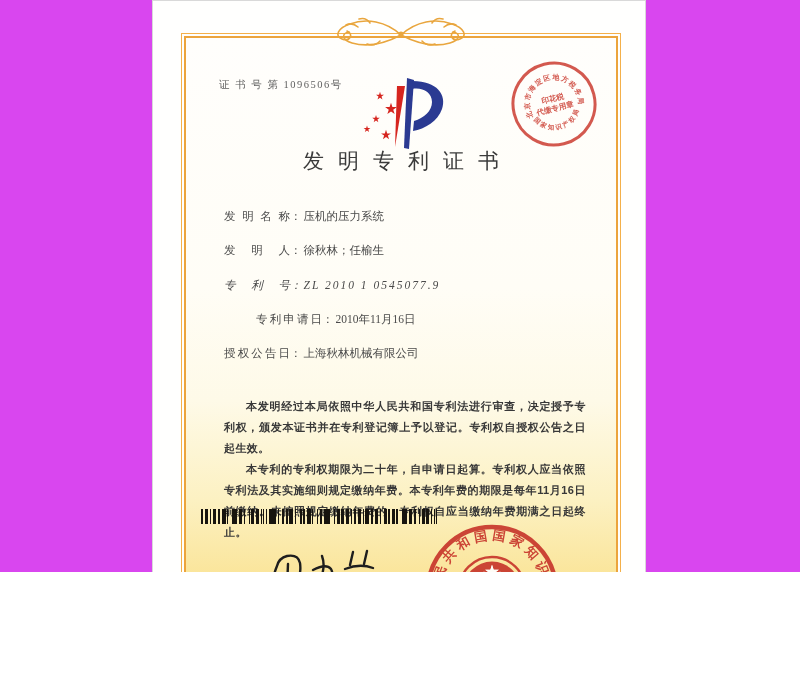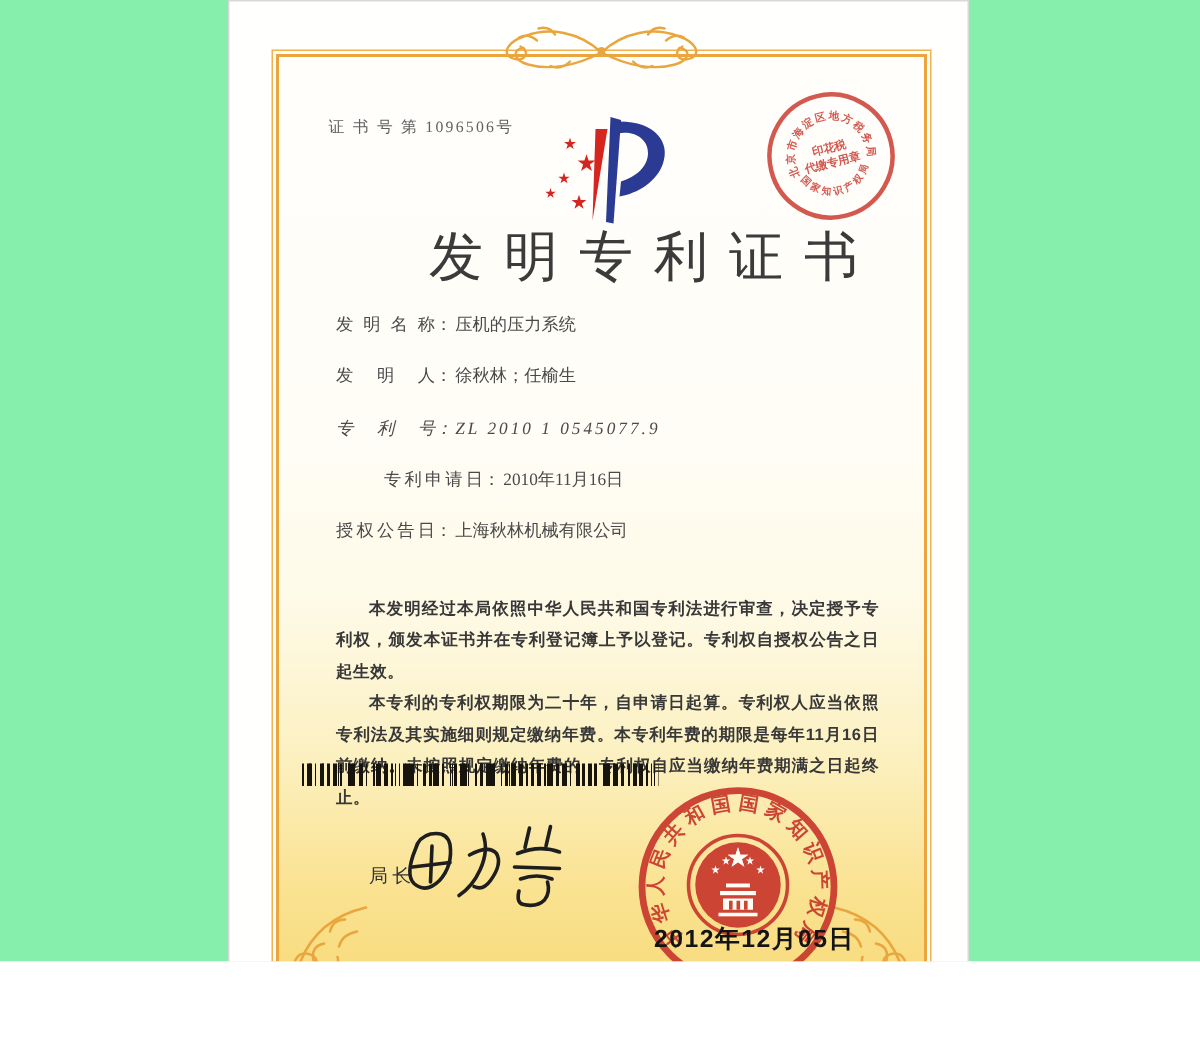--- a/index.html
+++ b/index.html
@@ -1,29 +1,29 @@
 <!DOCTYPE html>
 <html><head>
 <meta charset="utf-8">
 <style>
   html,body{margin:0;padding:0;background:#ffffff;}
-  .canvas{position:relative;width:800px;height:641px;background:#86efac;overflow:hidden;
+  .canvas{position:relative;width:800px;height:572px;background:#d946ef;overflow:hidden;
           font-family:"Liberation Serif","DejaVu Serif",serif;}
   .photo{position:absolute;left:152px;top:0px;width:494px;height:689px;
          background:#fffffe;border:1px solid #d9d9d9;box-sizing:border-box;}
   
   .frame{position:absolute;left:28px;top:32px;width:440px;height:634px;box-sizing:border-box;
          border:1px solid #f4b04a;padding:2px;}
   .frame-in{width:100%;height:100%;box-sizing:border-box;border:2px solid #eca43c;
          background:linear-gradient(180deg,#fffefc 0%,#fffdf6 40%,#fefae8 58%,#fcf1c2 74%,#fae291 89%,#f7da79 100%);}
   .orn{position:absolute;pointer-events:none;}
   
   .certno{position:absolute;left:66px;top:77px;font-size:10.5px;color:#5f5f5f;letter-spacing:1.5px;}
   .title{position:absolute;left:28px;top:146px;width:440px;text-align:center;
-         font-size:36px;color:#3b3b3b;letter-spacing:14px;text-indent:14px;padding-left:28px;}
+         font-size:21px;color:#3b3b3b;letter-spacing:14px;text-indent:14px;}
   .field{position:absolute;left:71px;font-size:11.5px;color:#4a4a4a;white-space:nowrap;}
   .field .lb{display:inline-block;width:66px;text-align:justify;text-align-last:justify;}
   .field .cl{padding-right:2px;}
   .paras{position:absolute;left:71px;top:395px;width:362px;}
   .paras p{margin:0;font-family:"Liberation Sans","DejaVu Sans",sans-serif;
            font-size:11px;font-weight:700;color:#383838;line-height:21px;
            text-indent:2em;text-align:justify;letter-spacing:0.4px;}
   .barcode{position:absolute;left:48px;top:508px;width:238px;height:15px;
       background:
        repeating-linear-gradient(90deg,#17140e 0 2px,transparent 2px 4px,#17140e 4px 7px,transparent 7px 9px,#17140e 9px 10px,transparent 10px 14px,#17140e 14px 15px,transparent 15px 17px),

